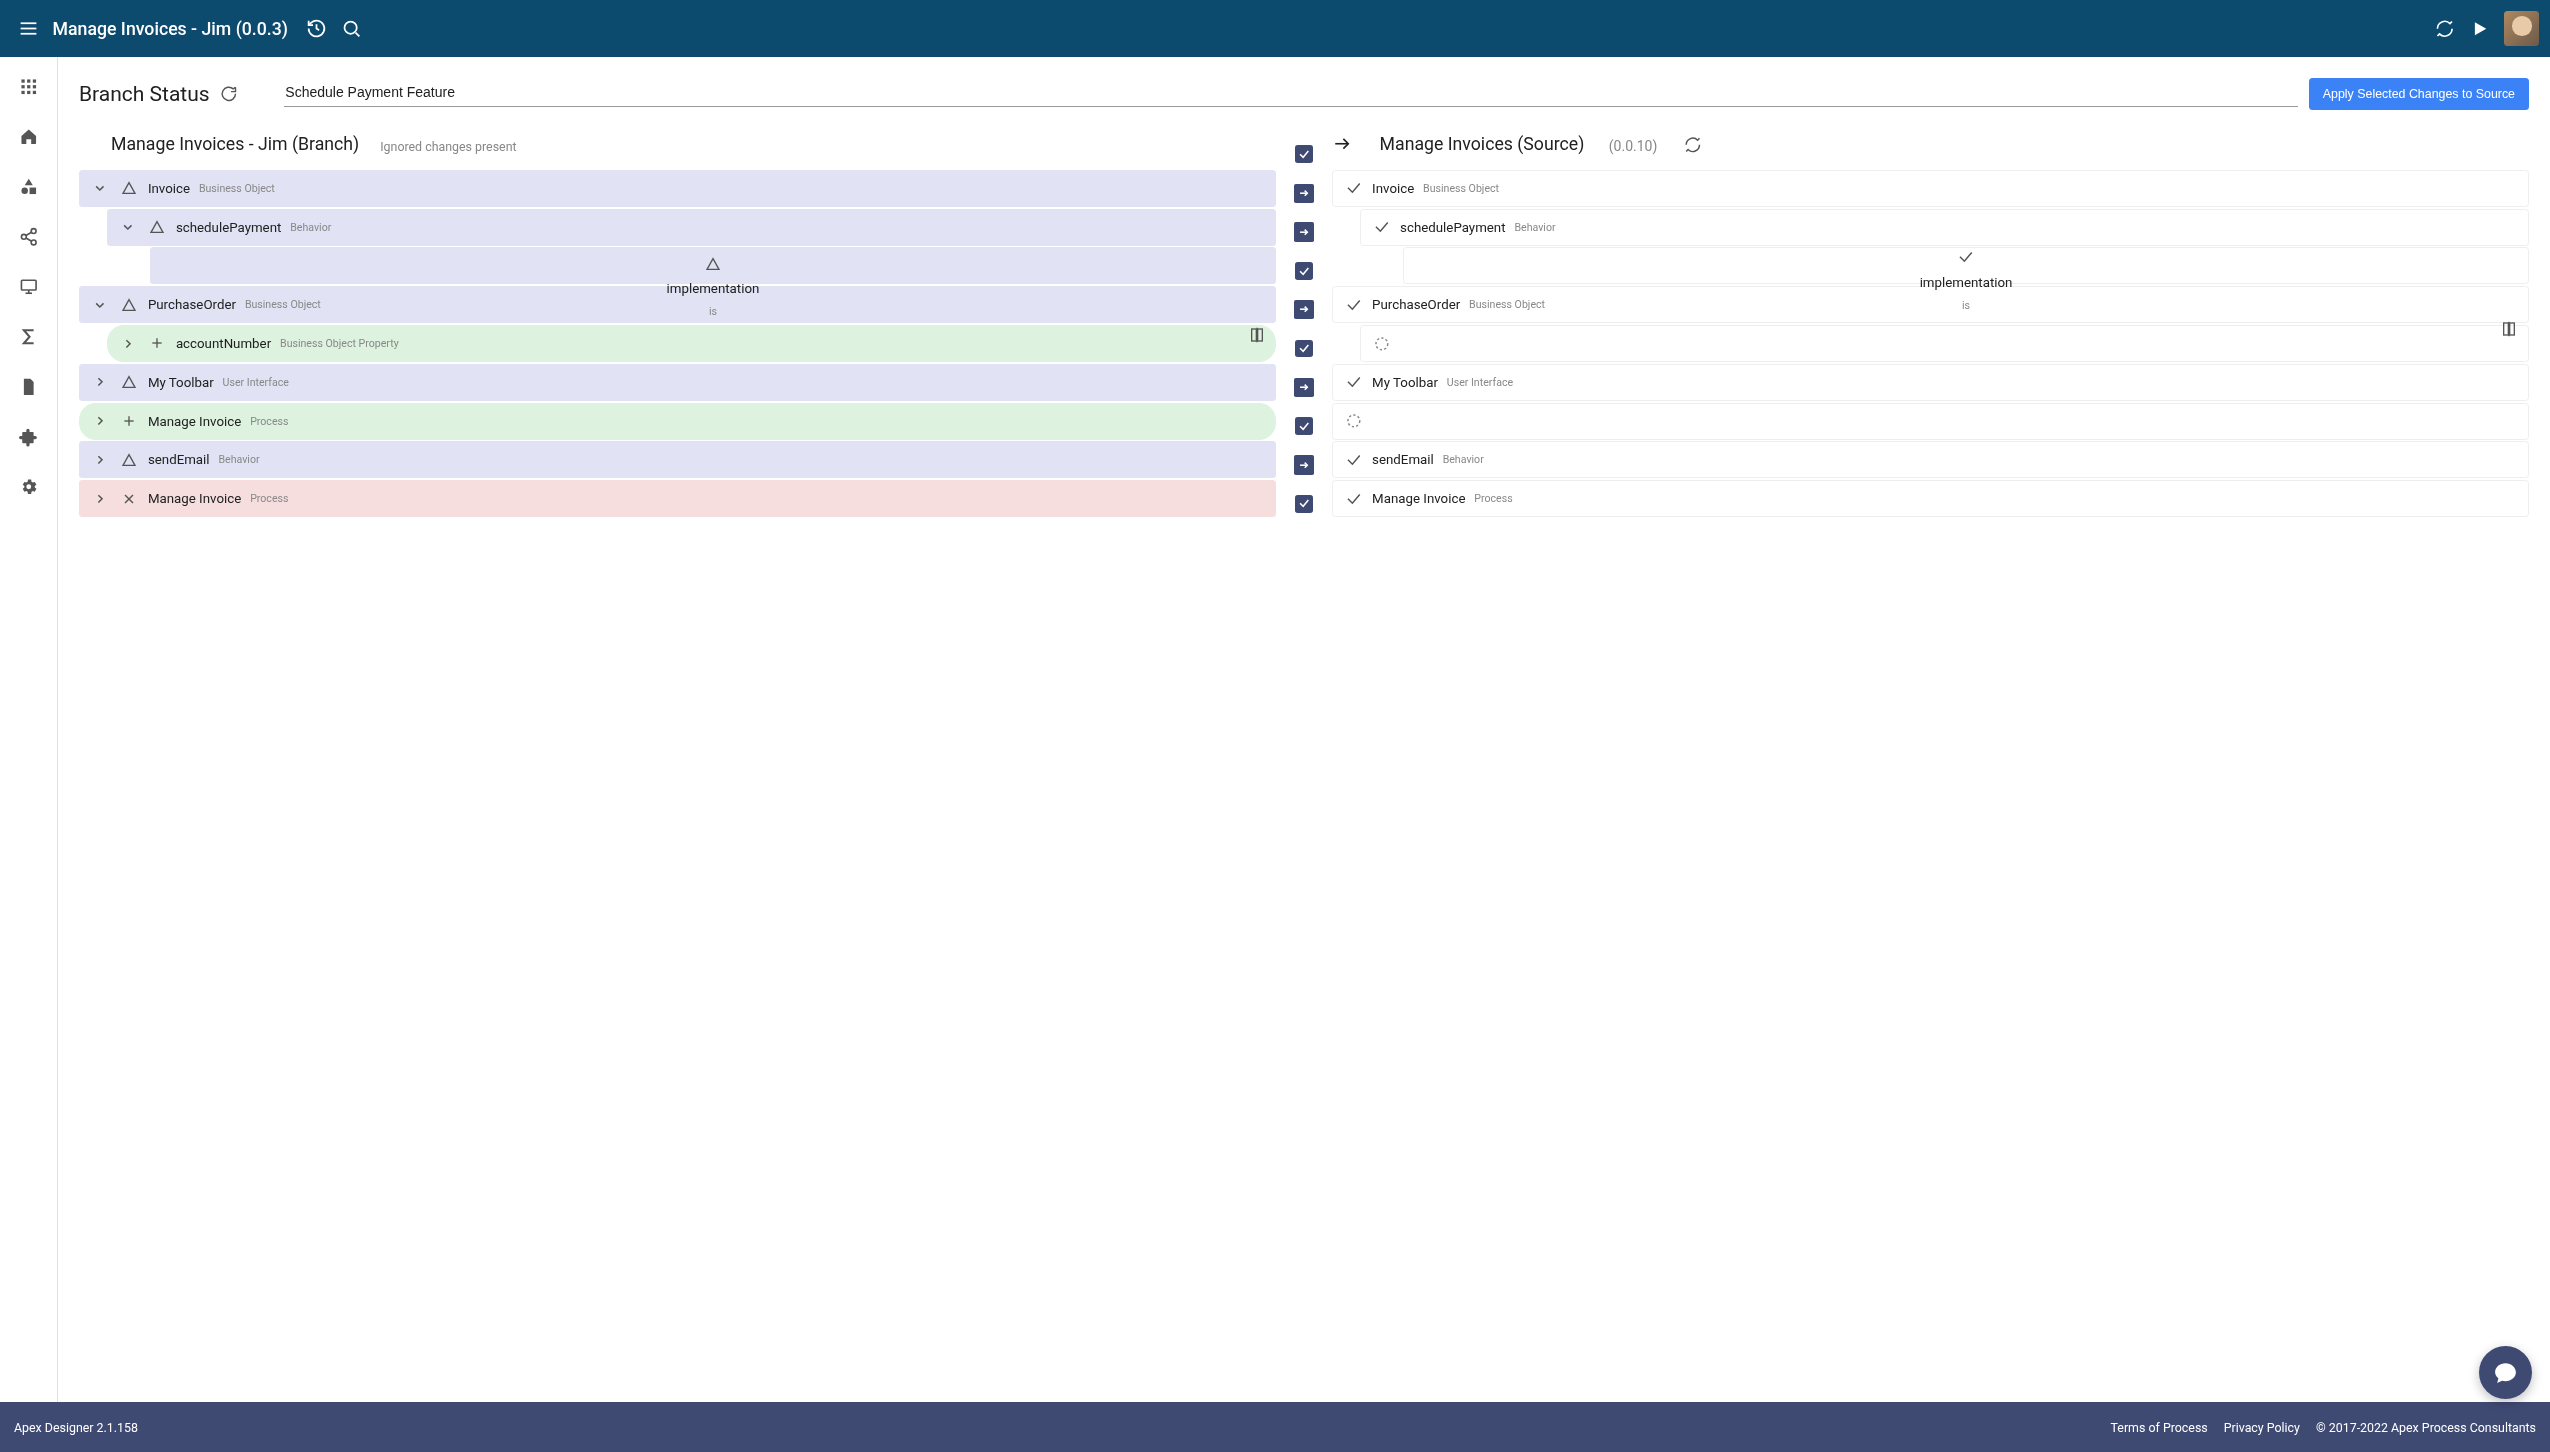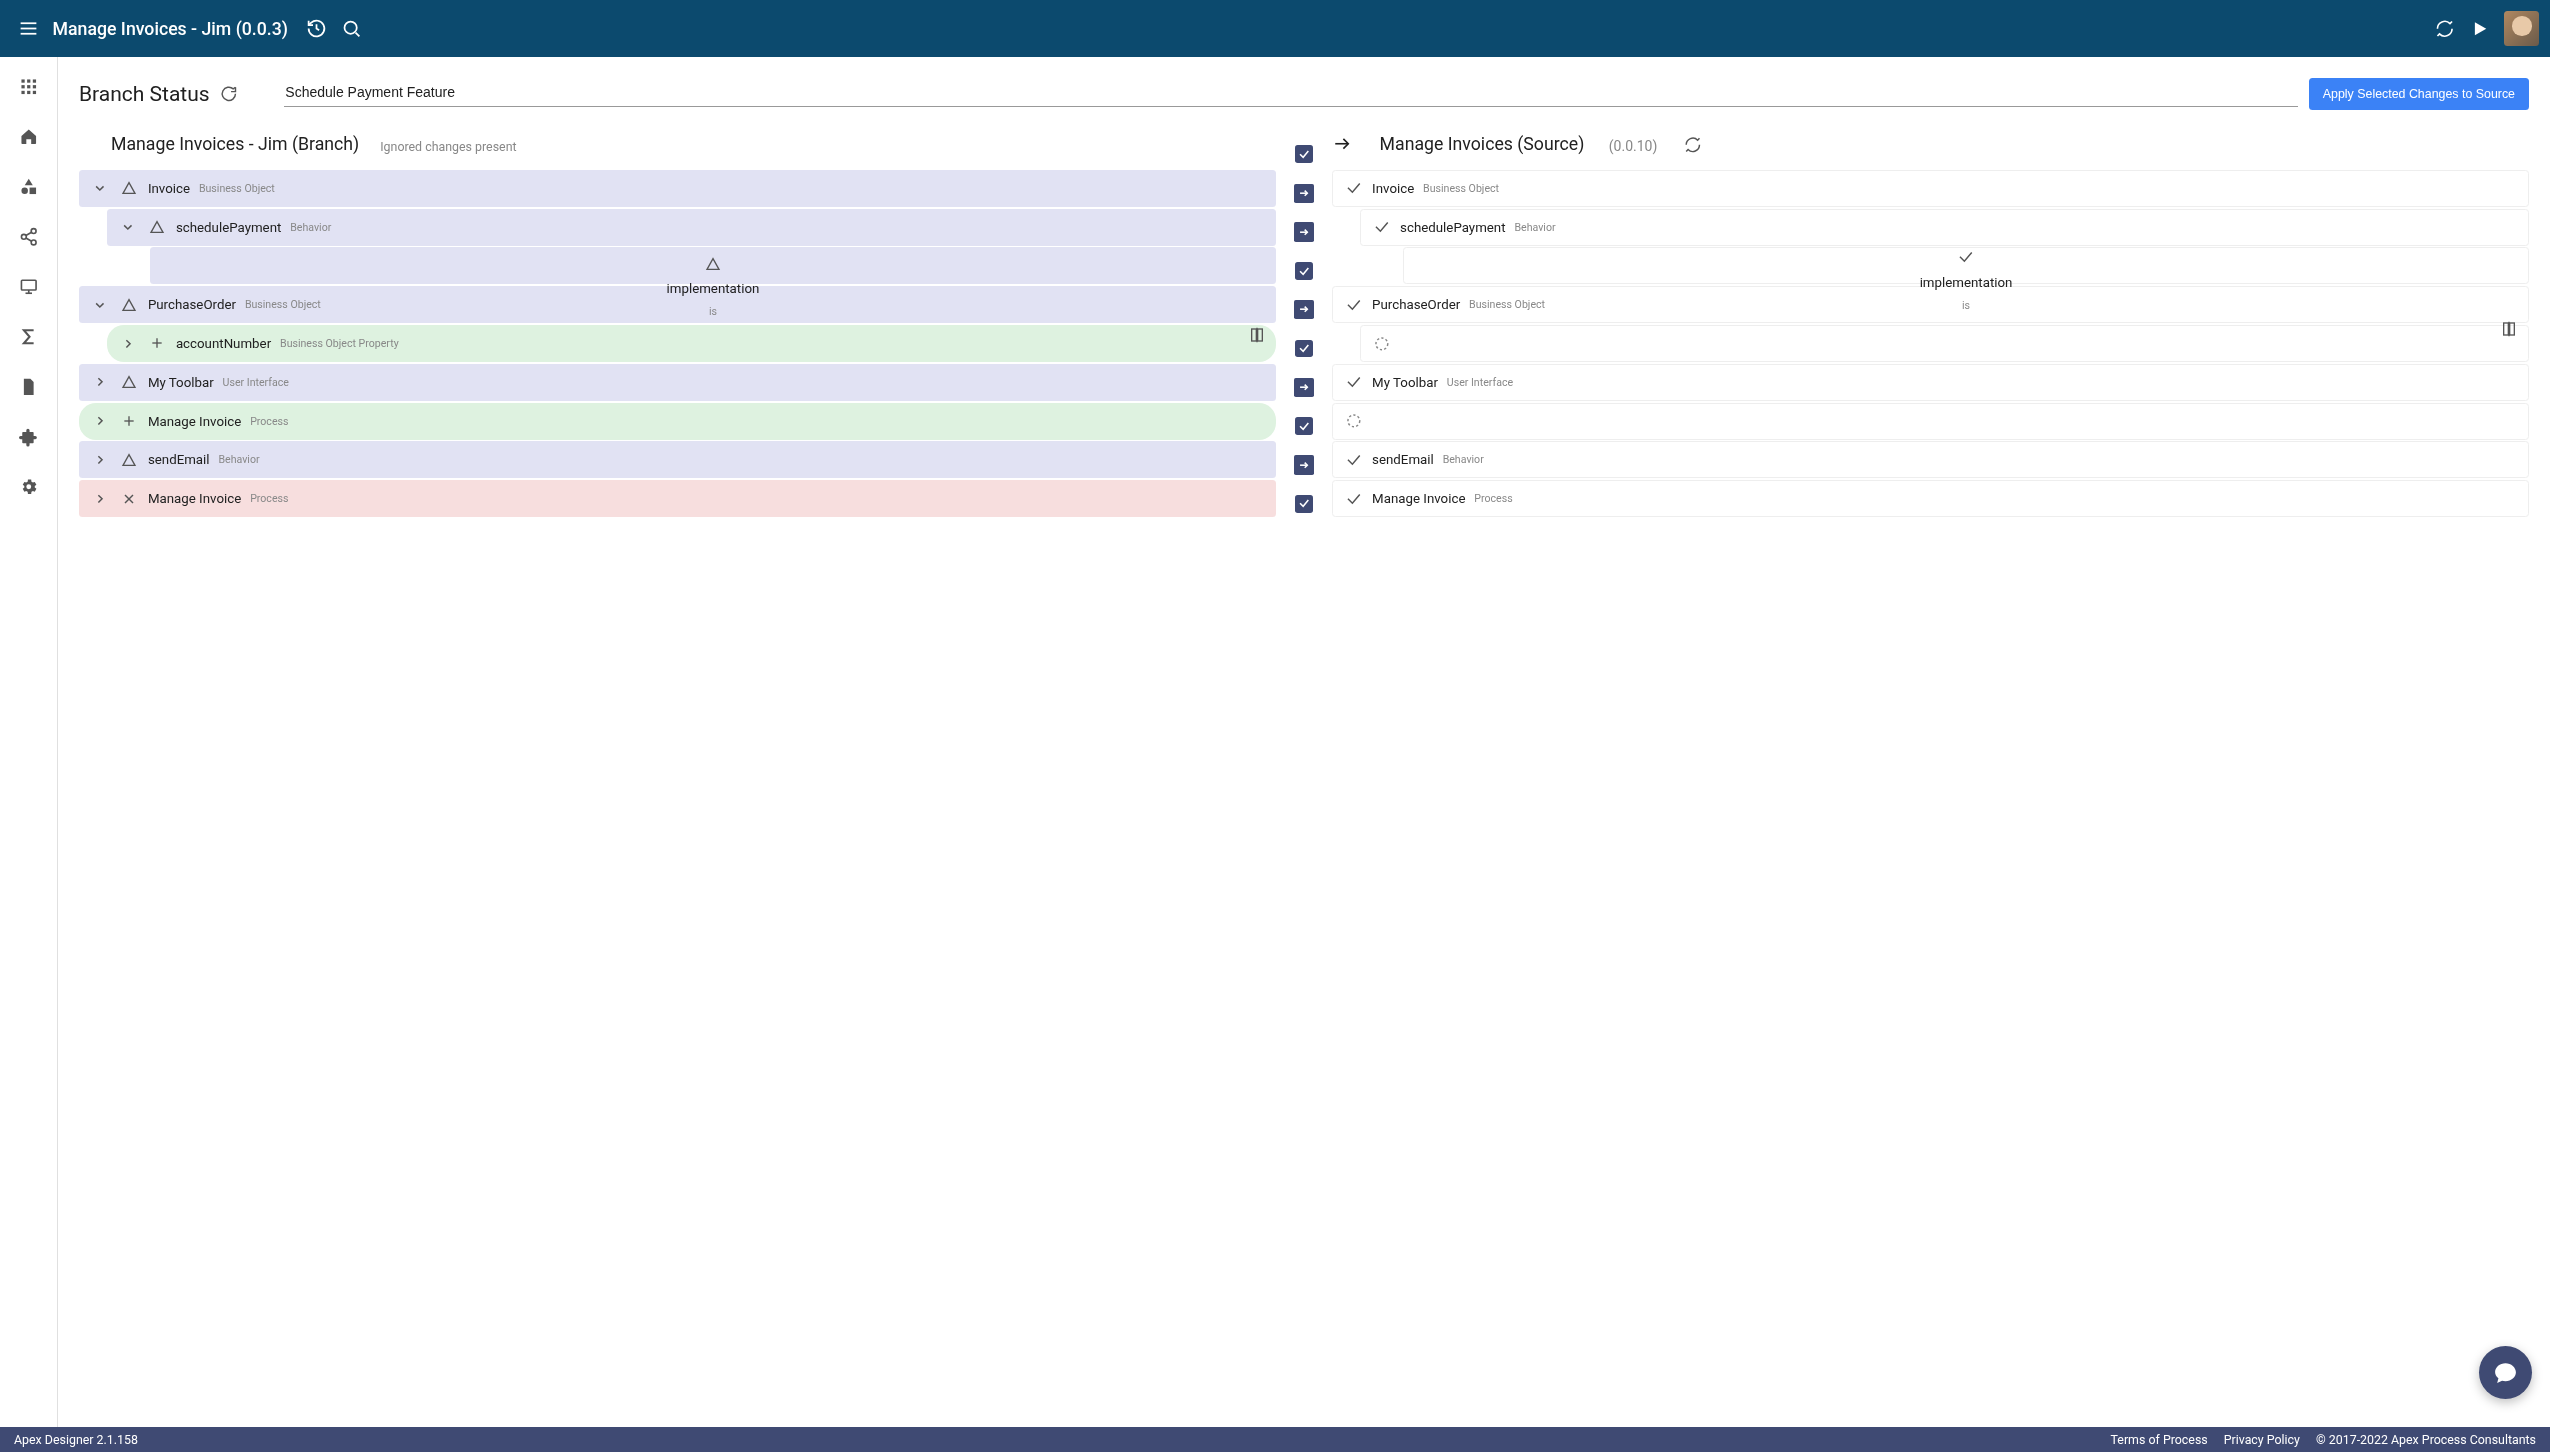--- a/index.html
+++ b/index.html
@@ -172,21 +172,21 @@
   .checkbox {
     width:17.7px;height:17.7px;
     background:#3F4A73;
     border-radius:2.7px;
     display:flex;align-items:center;justify-content:center;
   }
   .checkbox svg, .arrow-badge svg { stroke:#fff; }
 
   
   .footer {
-    height:25px;
+    height:50px;
     background:#3F4A73;
     color:#fff;
     display:flex;
     align-items:center;
     padding:0 14px;
     font-size:12.4px;
     flex-shrink:0;
     text-align:right;
   }
   .footer .spacer{flex:1;}

